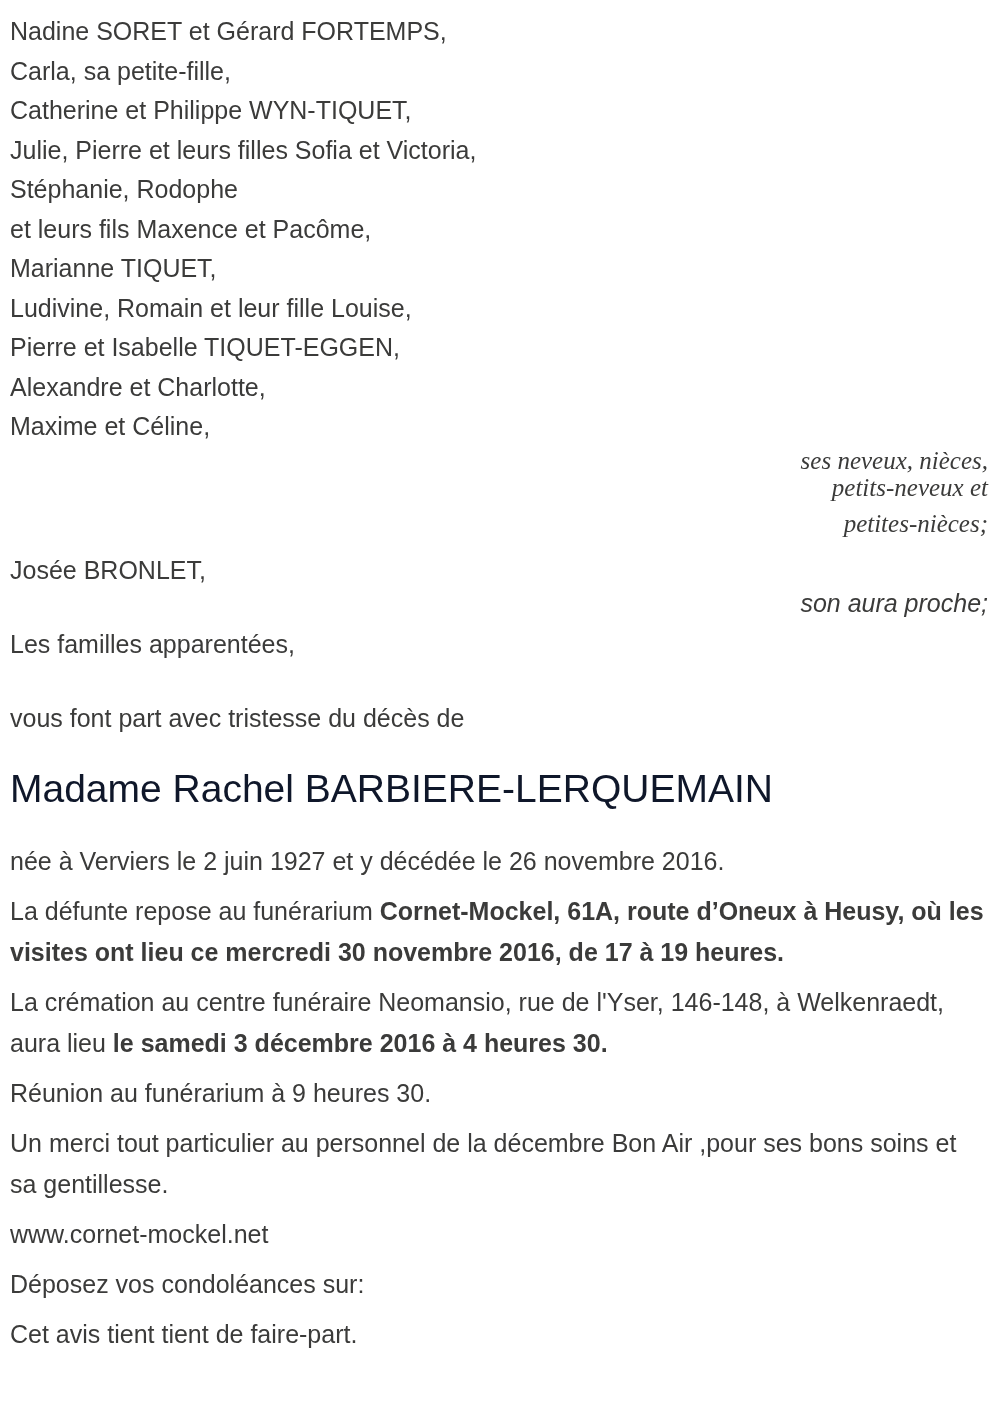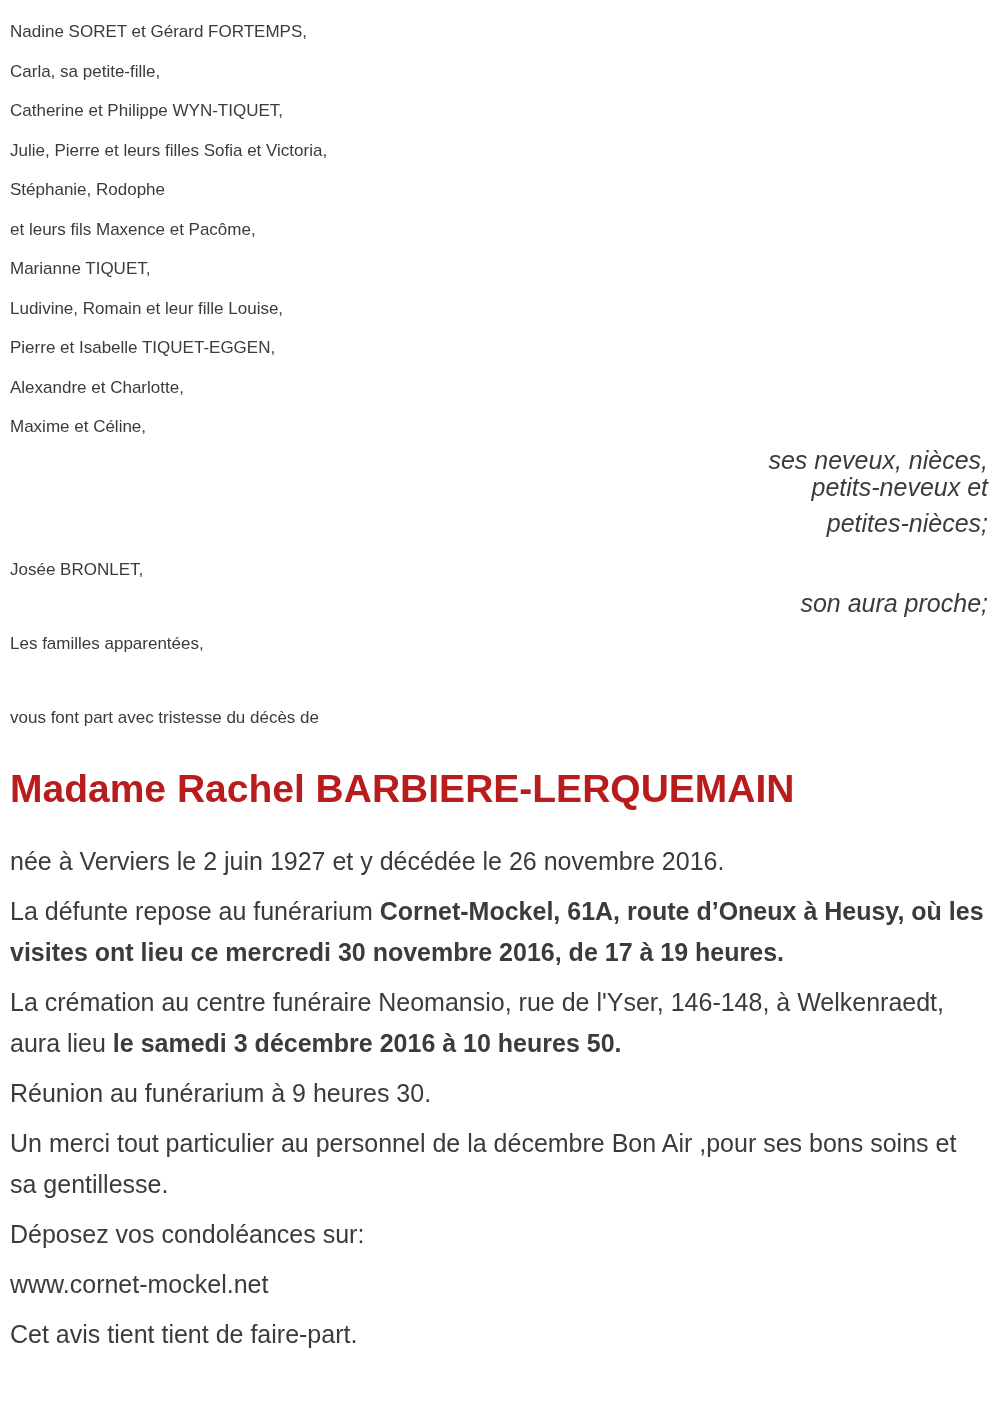--- a/index.html
+++ b/index.html
@@ -11,30 +11,31 @@
     width: 1000px;
     height: 1404px;
     overflow: hidden;
     font-family: "Liberation Sans", "DejaVu Sans", sans-serif;
     color: #3b3b3a;
   }
   .page {
     padding: 12px 12px 0 10px;
   }
   .line {
-    font-size: 17px;
+    font-size: 25px;
     line-height: 39.5px;
   }
   .relations {
     text-align: right;
     font-style: italic;
     font-size: 25px;
   }
   .relations .rel-line {
     line-height: 27px;
+    font-family: Liberation Serif, serif;
   }
   .relations .rel-gap {
     margin-top: 9px;
   }
   .friend {
     margin-top: 16px;
     line-height: 34px;
   }
   .friend-relation {
     text-align: right;
@@ -46,24 +47,24 @@
   .families {
     margin-top: 10px;
     line-height: 34px;
   }
   .announcement {
     margin-top: 40px;
     line-height: 34px;
   }
   .deceased {
     font-size: 39px;
-    font-weight: 700;
+    font-weight: 400;
     line-height: 48px;
     margin: 30px 0 0 0;
-    color: #b91c1c;
+    color: #0f172a;
   }
   .para {
     font-size: 25px;
     line-height: 41px;
     margin: 9px 0 0 0;
   }
   .para.birth {
     margin-top: 28px;
   }
   .para strong {
@@ -102,25 +103,25 @@
   <div class="line families">Les familles apparentées,</div>
 
   <div class="line announcement">vous font part avec tristesse du décès de</div>
 
   <h1 class="deceased">Madame Rachel BARBIERE-LERQUEMAIN</h1>
 
   <p class="para birth">née à Verviers le 2 juin 1927 et y décédée le 26 novembre 2016.</p>
 
   <p class="para"><span>La défunte repose au funérarium </span><strong>Cornet-Mockel, 61A, route d’Oneux à Heusy, où les visites ont lieu ce mercredi 30 novembre 2016, de 17 à 19 heures.</strong></p>
 
-  <p class="para"><span>La crémation au centre funéraire Neomansio, rue de l'Yser, 146-148, à Welkenraedt, aura lieu </span><strong>le samedi 3 décembre 2016 à 10 heures 50.</strong></p>
+  <p class="para"><span>La crémation au centre funéraire Neomansio, rue de l'Yser, 146-148, à Welkenraedt, aura lieu </span><strong>le samedi 3 décembre 2016 à 4 heures 30.</strong></p>
 
   <p class="para">Réunion au funérarium à 9 heures 30.</p>
 
   <p class="para">Un merci tout particulier au personnel de la décembre Bon Air ,pour ses bons soins et sa gentillesse.</p>
 
+  <p class="para">www.cornet-mockel.net</p>
+
   <p class="para">Déposez vos condoléances sur:</p>
-
-  <p class="para">www.cornet-mockel.net</p>
 
   <p class="para">Cet avis tient tient de faire-part.</p>
 
 </div>
 
 </body></html>

